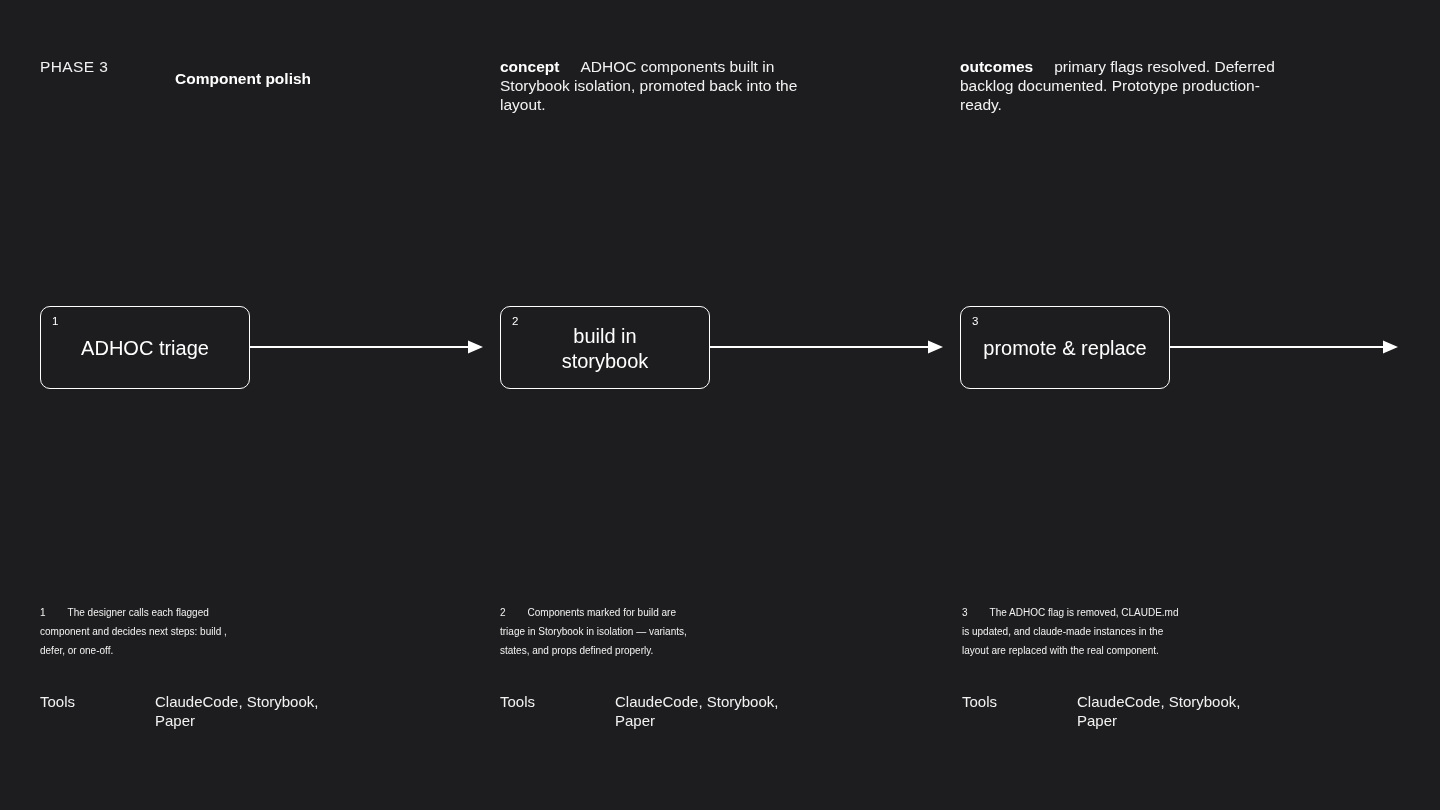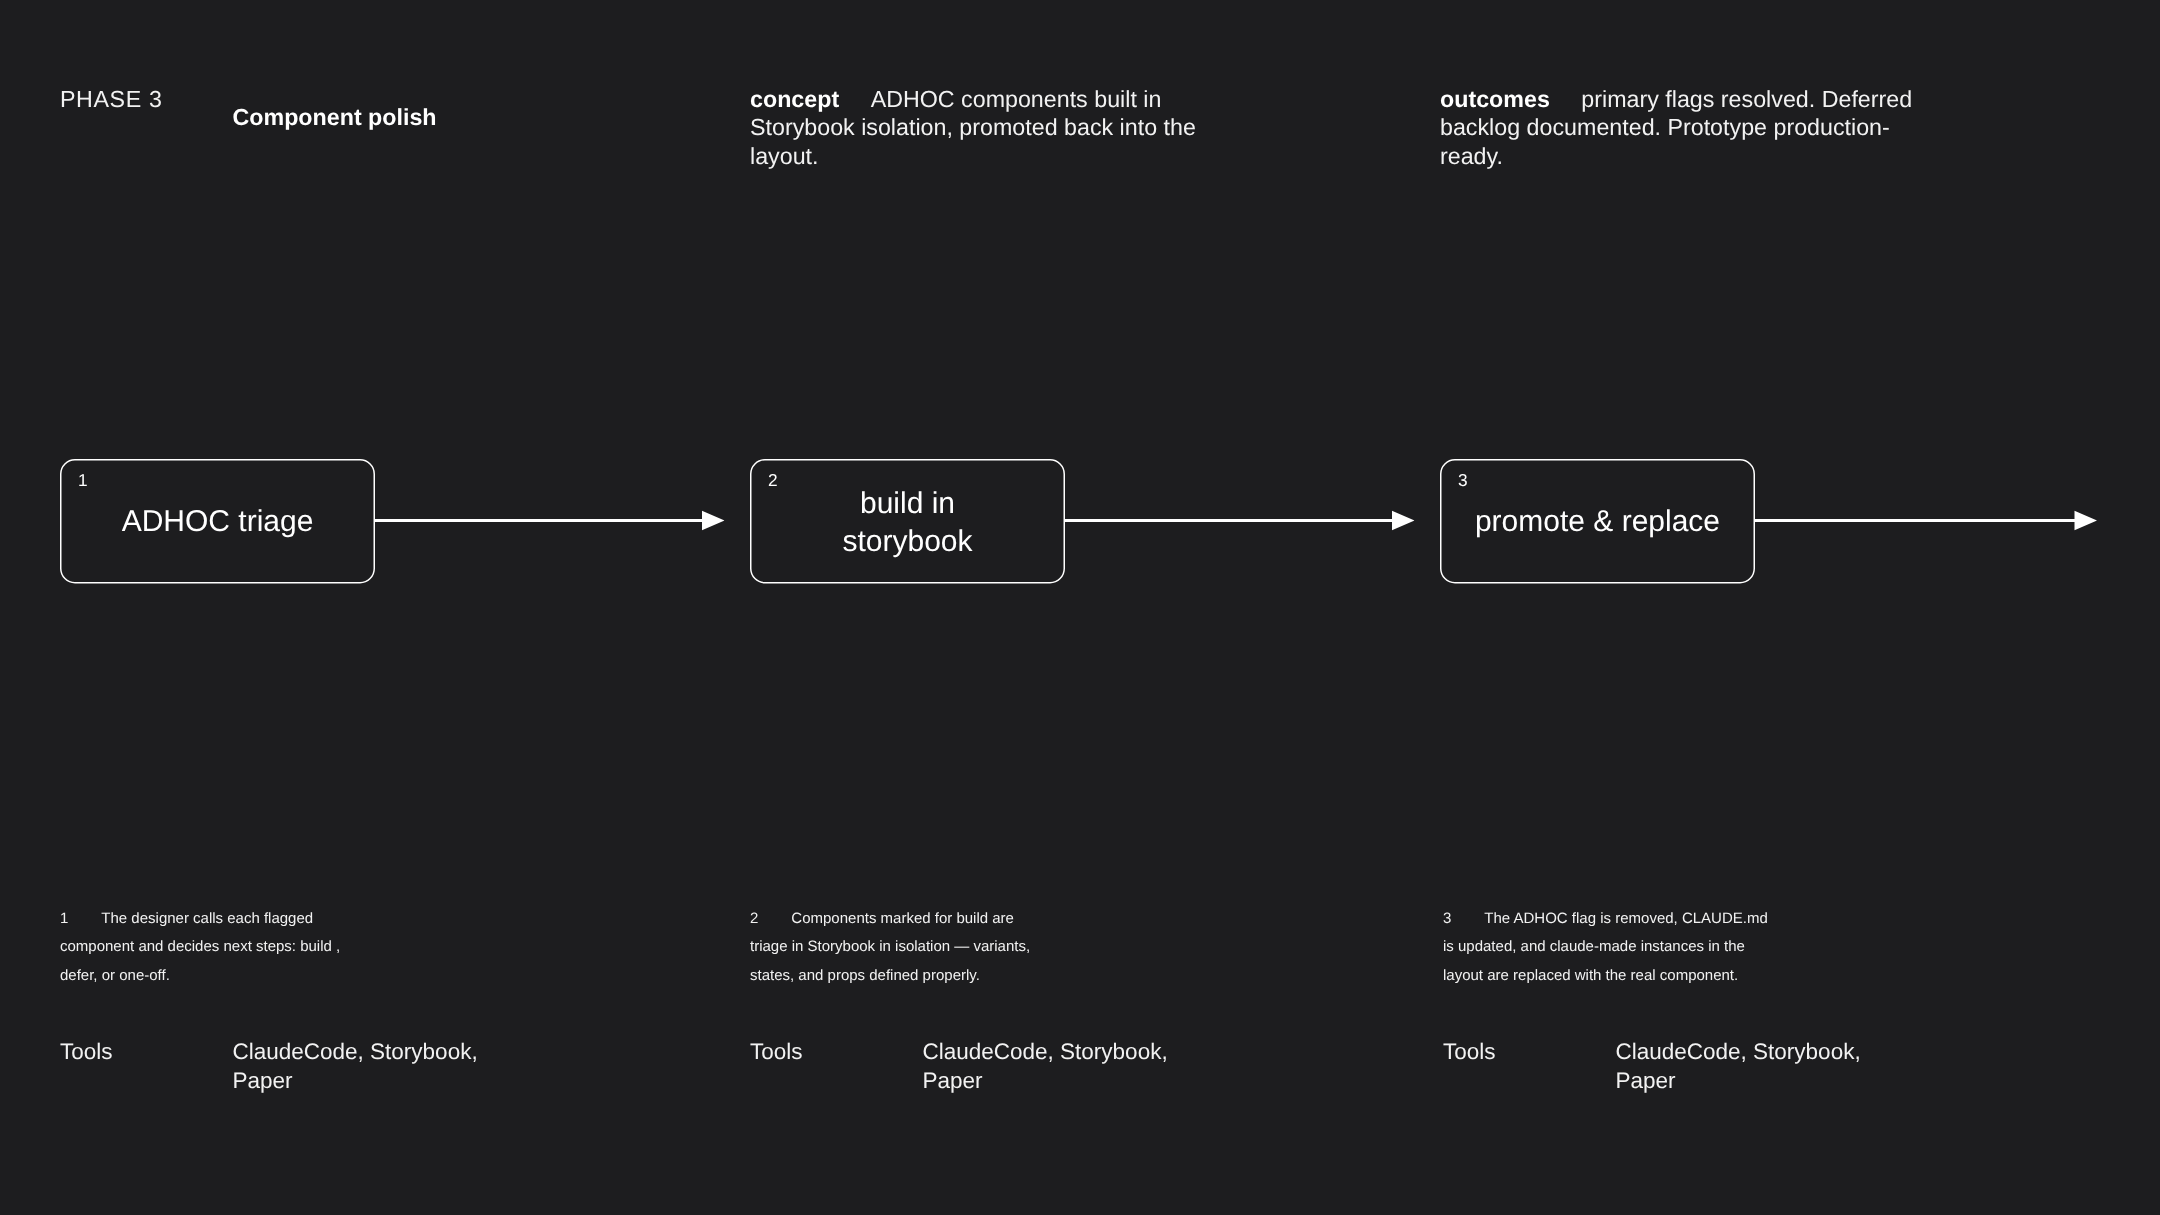--- a/index.html
+++ b/index.html
@@ -14,21 +14,21 @@
   body{font-family:"Liberation Sans","DejaVu Sans",sans-serif;}
   .stage{
     position:relative;
     width:1440px;height:810px;
     background:var(--bg);
     overflow:hidden;
     color:var(--text-body);
   }
   .abs{position:absolute;}
   
-  .header-row{top:57px;}
+  .header-row{top:57px;gap:20px;}
   .phase-head{left:40px;display:flex;align-items:flex-start;}
   .phase-label{
     display:inline-block;width:115px;
     font-size:15.5px;line-height:19px;letter-spacing:.4px;
     color:var(--text-body);
   }
   .phase-title{
     font-weight:bold;font-size:15.5px;line-height:19px;
     color:var(--text-primary);
     margin-top:12px;

